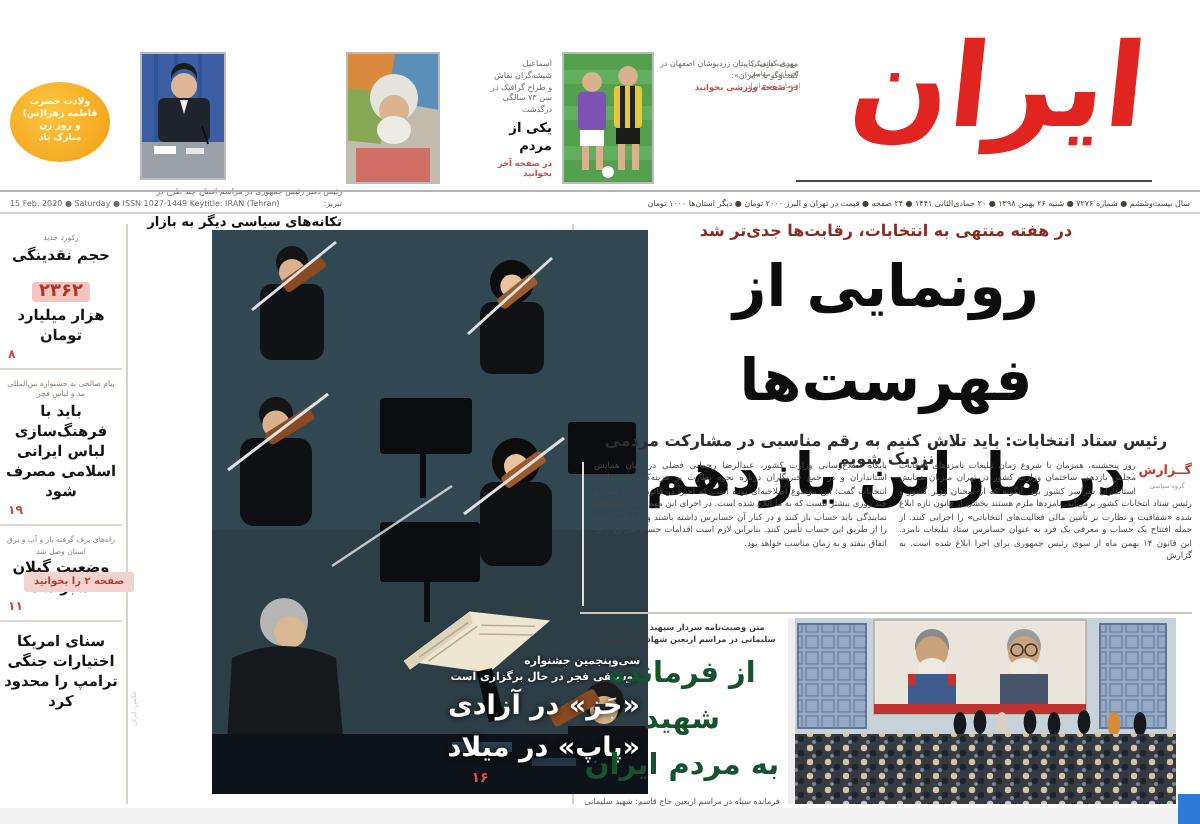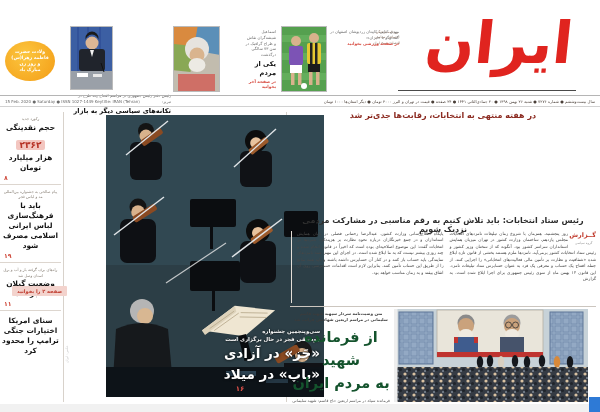--- a/index.html
+++ b/index.html
@@ -267,20 +267,24 @@
       <div class="mp-kicker">سی‌وپنجمین جشنواره</div>
       <div class="mp-kicker">موسیقی فجر در حال برگزاری است</div>
       <div class="mp-line">«جَز» در آزادی</div>
       <div class="mp-line">«پاپ» در میلاد</div>
       <div class="mp-page">۱۶</div>
     </div>
     <div class="abs mp-credit">عکس: ایران</div>
   </div>
 
   <div class="abs lead-kicker">در هفته منتهی به انتخابات، رقابت‌ها جدی‌تر شد</div>
+  <div class="abs headline">
+    <div>رونمایی از فهرست‌ها</div>
+    <div>در ماراتن یازدهم</div>
+  </div>
   <div class="abs subhead">رئیس ستاد انتخابات: باید تلاش کنیم به رقم مناسبی در مشارکت مردمی نزدیک شویم</div>
 
   <div class="abs lead-body">
     <div class="lead-col">
       <span class="report-label">
         <span class="rl-main">گــزارش</span>
         <span class="rl-sub">گروه سیاسی</span>
       </span>
       <span>روز پنجشنبه، همزمان با شروع زمان تبلیغات نامزدهای انتخابات مجلس یازدهم، ساختمان وزارت کشور در تهران میزبان همایش استانداران سراسر کشور بود. آنگونه که از سخنان وزیر کشور و رئیس ستاد انتخابات کشور برمی‌آید، نامزدها ملزم هستند بخشی از قانون تازه ابلاغ شده «شفافیت و نظارت بر تأمین مالی فعالیت‌های انتخاباتی» را اجرایی کنند. از جمله افتتاح یک حساب و معرفی یک فرد به عنوان حسابرس ستاد تبلیغات نامزد. این قانون ۱۴ بهمن ماه از سوی رئیس جمهوری برای اجرا ابلاغ شده است. به گزارش</span>
     </div>

